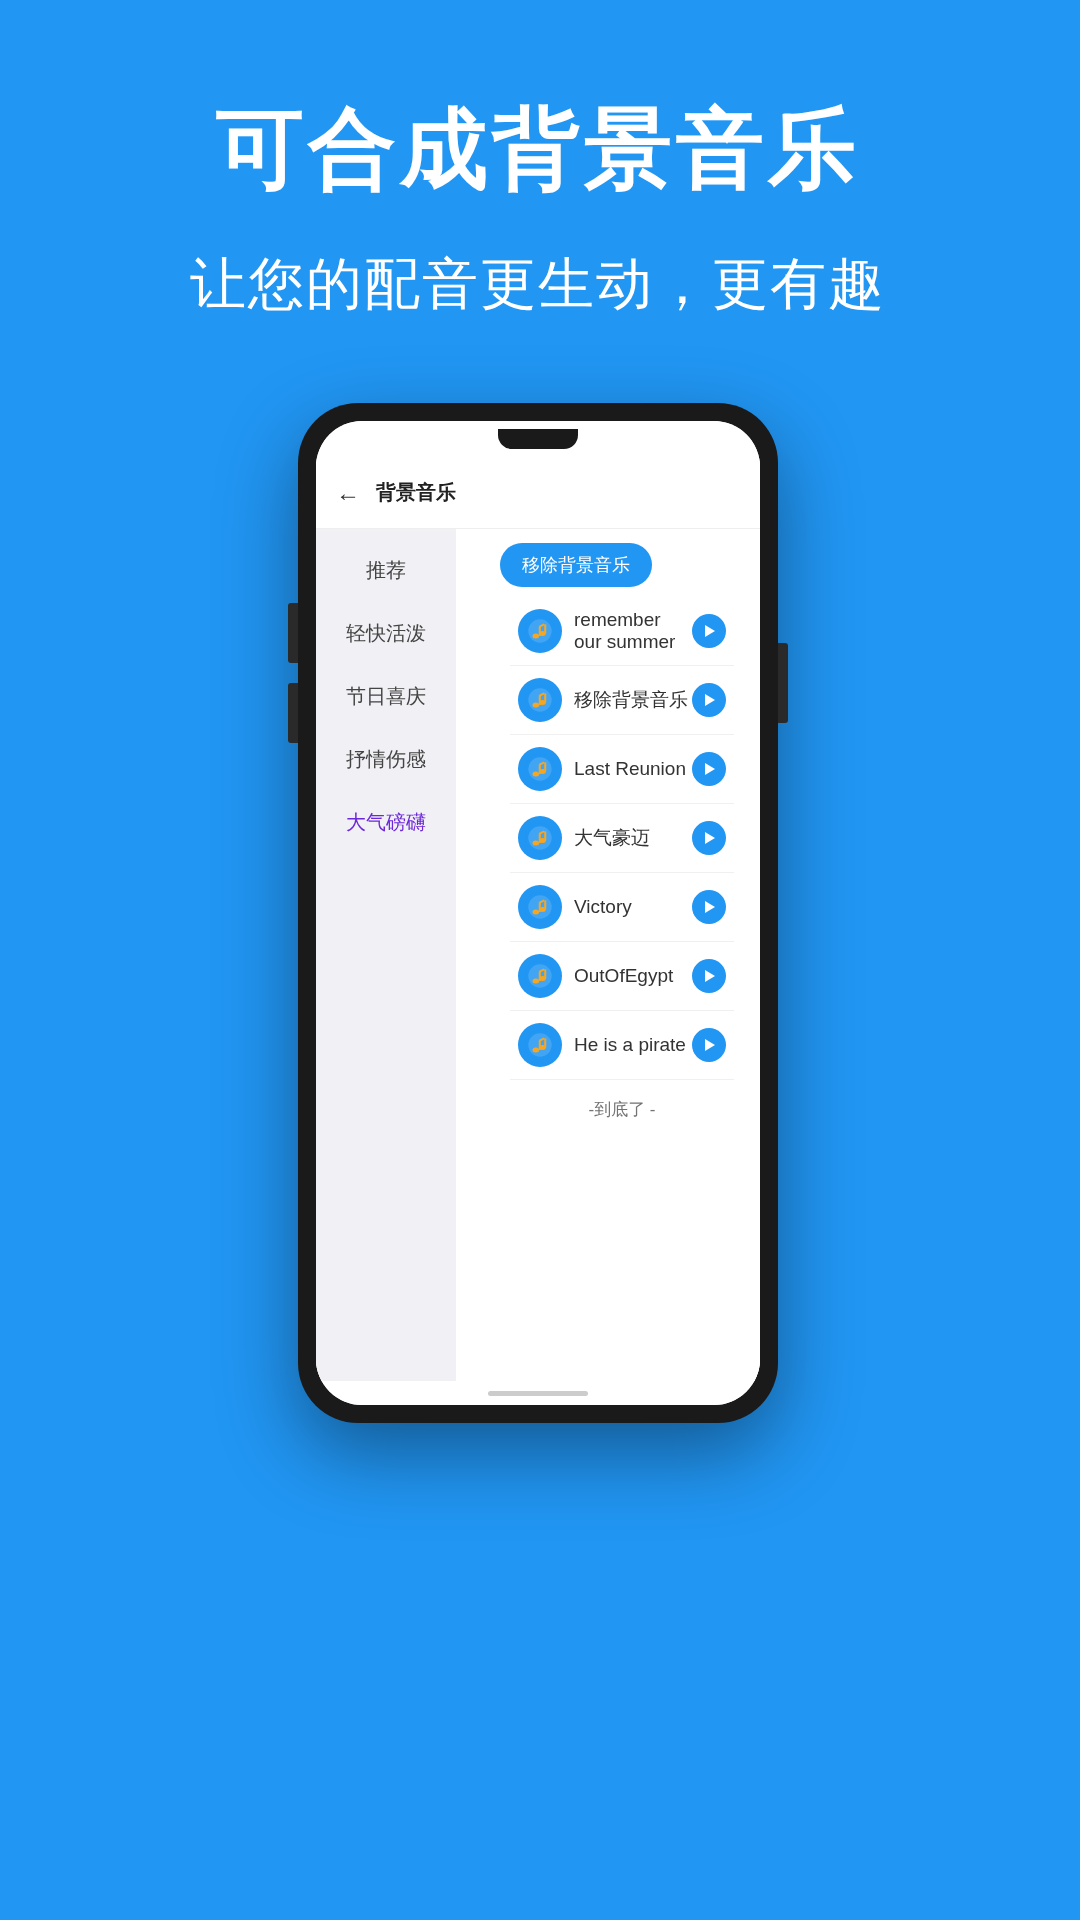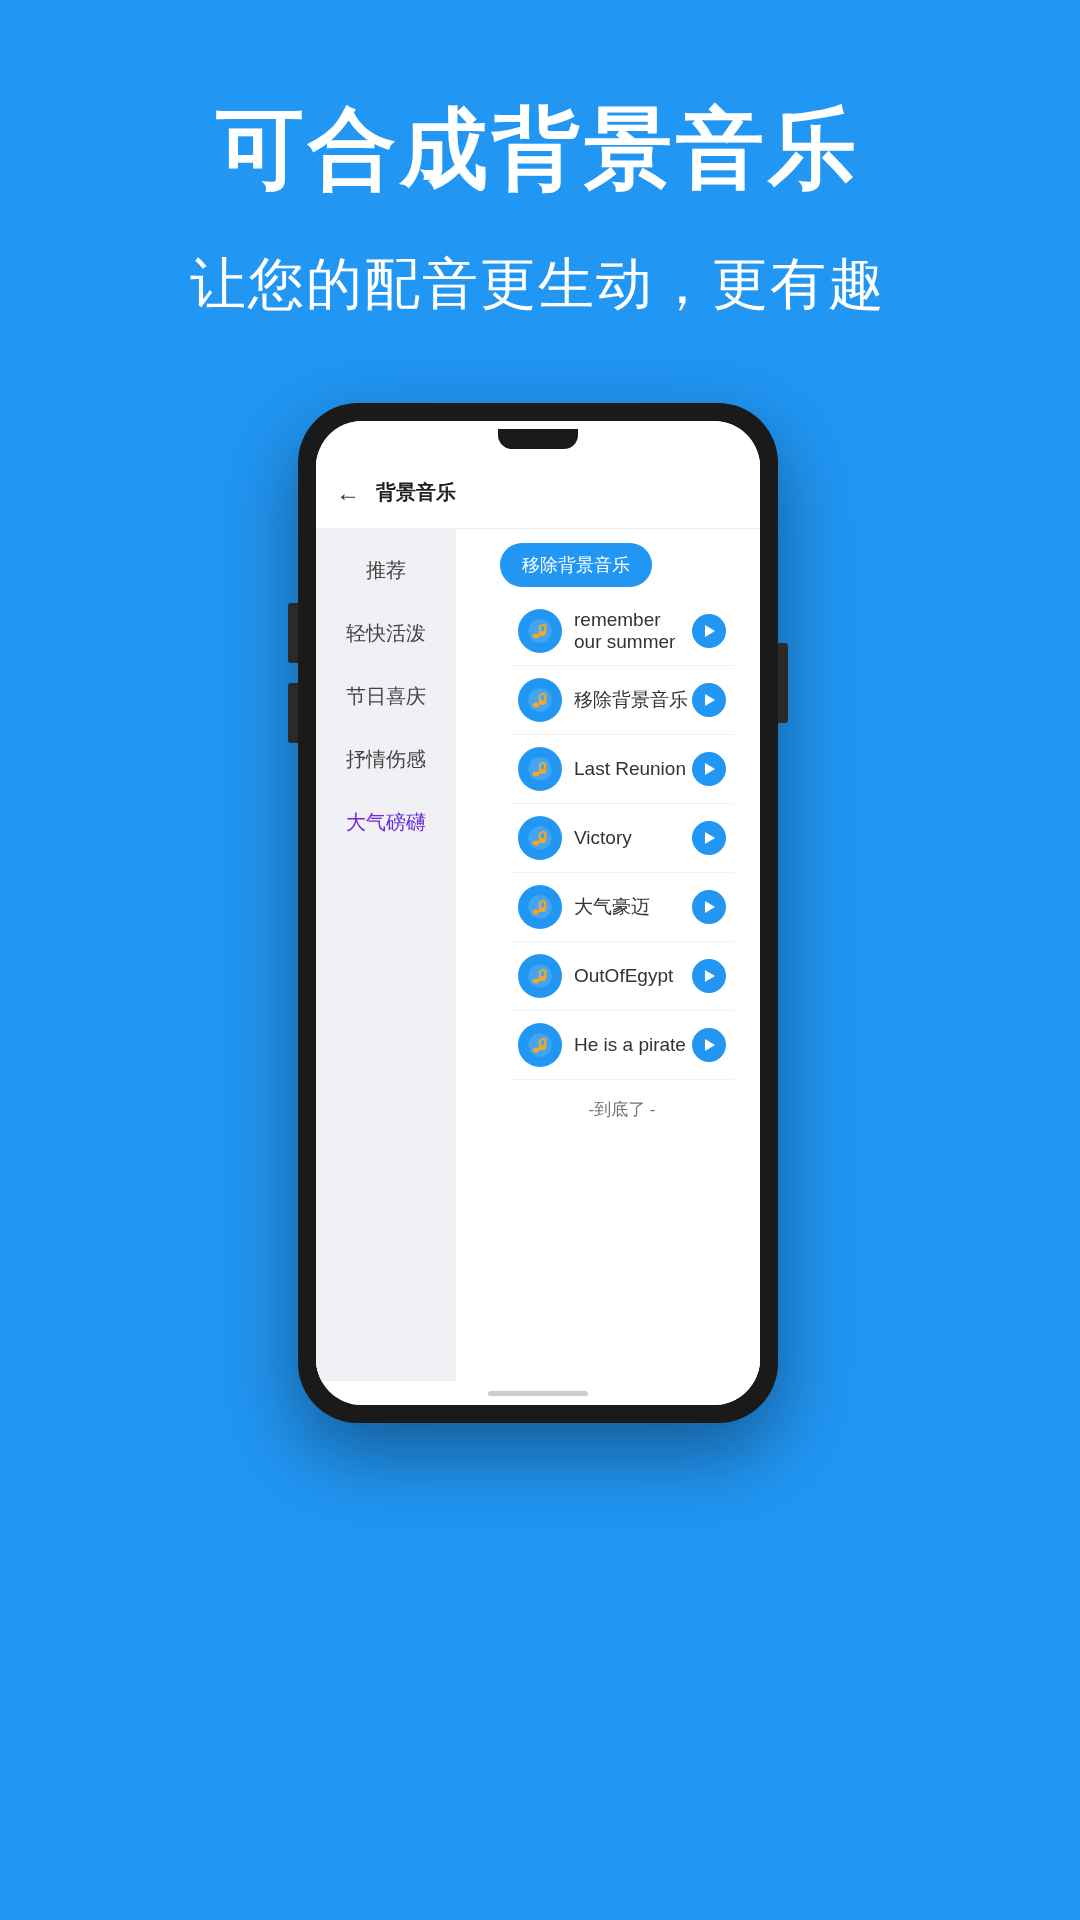--- a/index.html
+++ b/index.html
@@ -374,40 +374,40 @@
                       <svg viewBox="0 0 36 36" xmlns="http://www.w3.org/2000/svg">
       <circle cx="18" cy="18" r="18" fill="#2196F3"></circle>
       <circle cx="18" cy="18" r="14" fill="white" opacity="0.15"></circle>
       <ellipse cx="13" cy="24" rx="4" ry="3" fill="#f5a623"></ellipse>
       <rect x="16.5" y="13" width="2.5" height="11" fill="#f5a623"></rect>
       <ellipse cx="21" cy="21" rx="4" ry="3" fill="#f5a623"></ellipse>
       <rect x="23" y="10" width="2.5" height="11" fill="#f5a623"></rect>
       <line x1="17" y1="13" x2="23" y2="10" stroke="#f5a623" stroke-width="2.5"></line>
     </svg>
                     </div>
+                    <span class="music-name">大气豪迈</span>
+                    <div class="play-btn">
+                      <svg viewBox="0 0 16 16" xmlns="http://www.w3.org/2000/svg">
+      <polygon points="4,2 14,8 4,14" fill="white"></polygon>
+    </svg>
+                    </div>
+                  </div>
+                  <div class="music-item">
+                    <div class="music-icon">
+                      <svg viewBox="0 0 36 36" xmlns="http://www.w3.org/2000/svg">
+      <circle cx="18" cy="18" r="18" fill="#2196F3"></circle>
+      <circle cx="18" cy="18" r="14" fill="white" opacity="0.15"></circle>
+      <ellipse cx="13" cy="24" rx="4" ry="3" fill="#f5a623"></ellipse>
+      <rect x="16.5" y="13" width="2.5" height="11" fill="#f5a623"></rect>
+      <ellipse cx="21" cy="21" rx="4" ry="3" fill="#f5a623"></ellipse>
+      <rect x="23" y="10" width="2.5" height="11" fill="#f5a623"></rect>
+      <line x1="17" y1="13" x2="23" y2="10" stroke="#f5a623" stroke-width="2.5"></line>
+    </svg>
+                    </div>
                     <span class="music-name">Victory</span>
-                    <div class="play-btn">
-                      <svg viewBox="0 0 16 16" xmlns="http://www.w3.org/2000/svg">
-      <polygon points="4,2 14,8 4,14" fill="white"></polygon>
-    </svg>
-                    </div>
-                  </div>
-                  <div class="music-item">
-                    <div class="music-icon">
-                      <svg viewBox="0 0 36 36" xmlns="http://www.w3.org/2000/svg">
-      <circle cx="18" cy="18" r="18" fill="#2196F3"></circle>
-      <circle cx="18" cy="18" r="14" fill="white" opacity="0.15"></circle>
-      <ellipse cx="13" cy="24" rx="4" ry="3" fill="#f5a623"></ellipse>
-      <rect x="16.5" y="13" width="2.5" height="11" fill="#f5a623"></rect>
-      <ellipse cx="21" cy="21" rx="4" ry="3" fill="#f5a623"></ellipse>
-      <rect x="23" y="10" width="2.5" height="11" fill="#f5a623"></rect>
-      <line x1="17" y1="13" x2="23" y2="10" stroke="#f5a623" stroke-width="2.5"></line>
-    </svg>
-                    </div>
-                    <span class="music-name">大气豪迈</span>
                     <div class="play-btn">
                       <svg viewBox="0 0 16 16" xmlns="http://www.w3.org/2000/svg">
       <polygon points="4,2 14,8 4,14" fill="white"></polygon>
     </svg>
                     </div>
                   </div>
                   <div class="music-item">
                     <div class="music-icon">
                       <svg viewBox="0 0 36 36" xmlns="http://www.w3.org/2000/svg">
       <circle cx="18" cy="18" r="18" fill="#2196F3"></circle>

